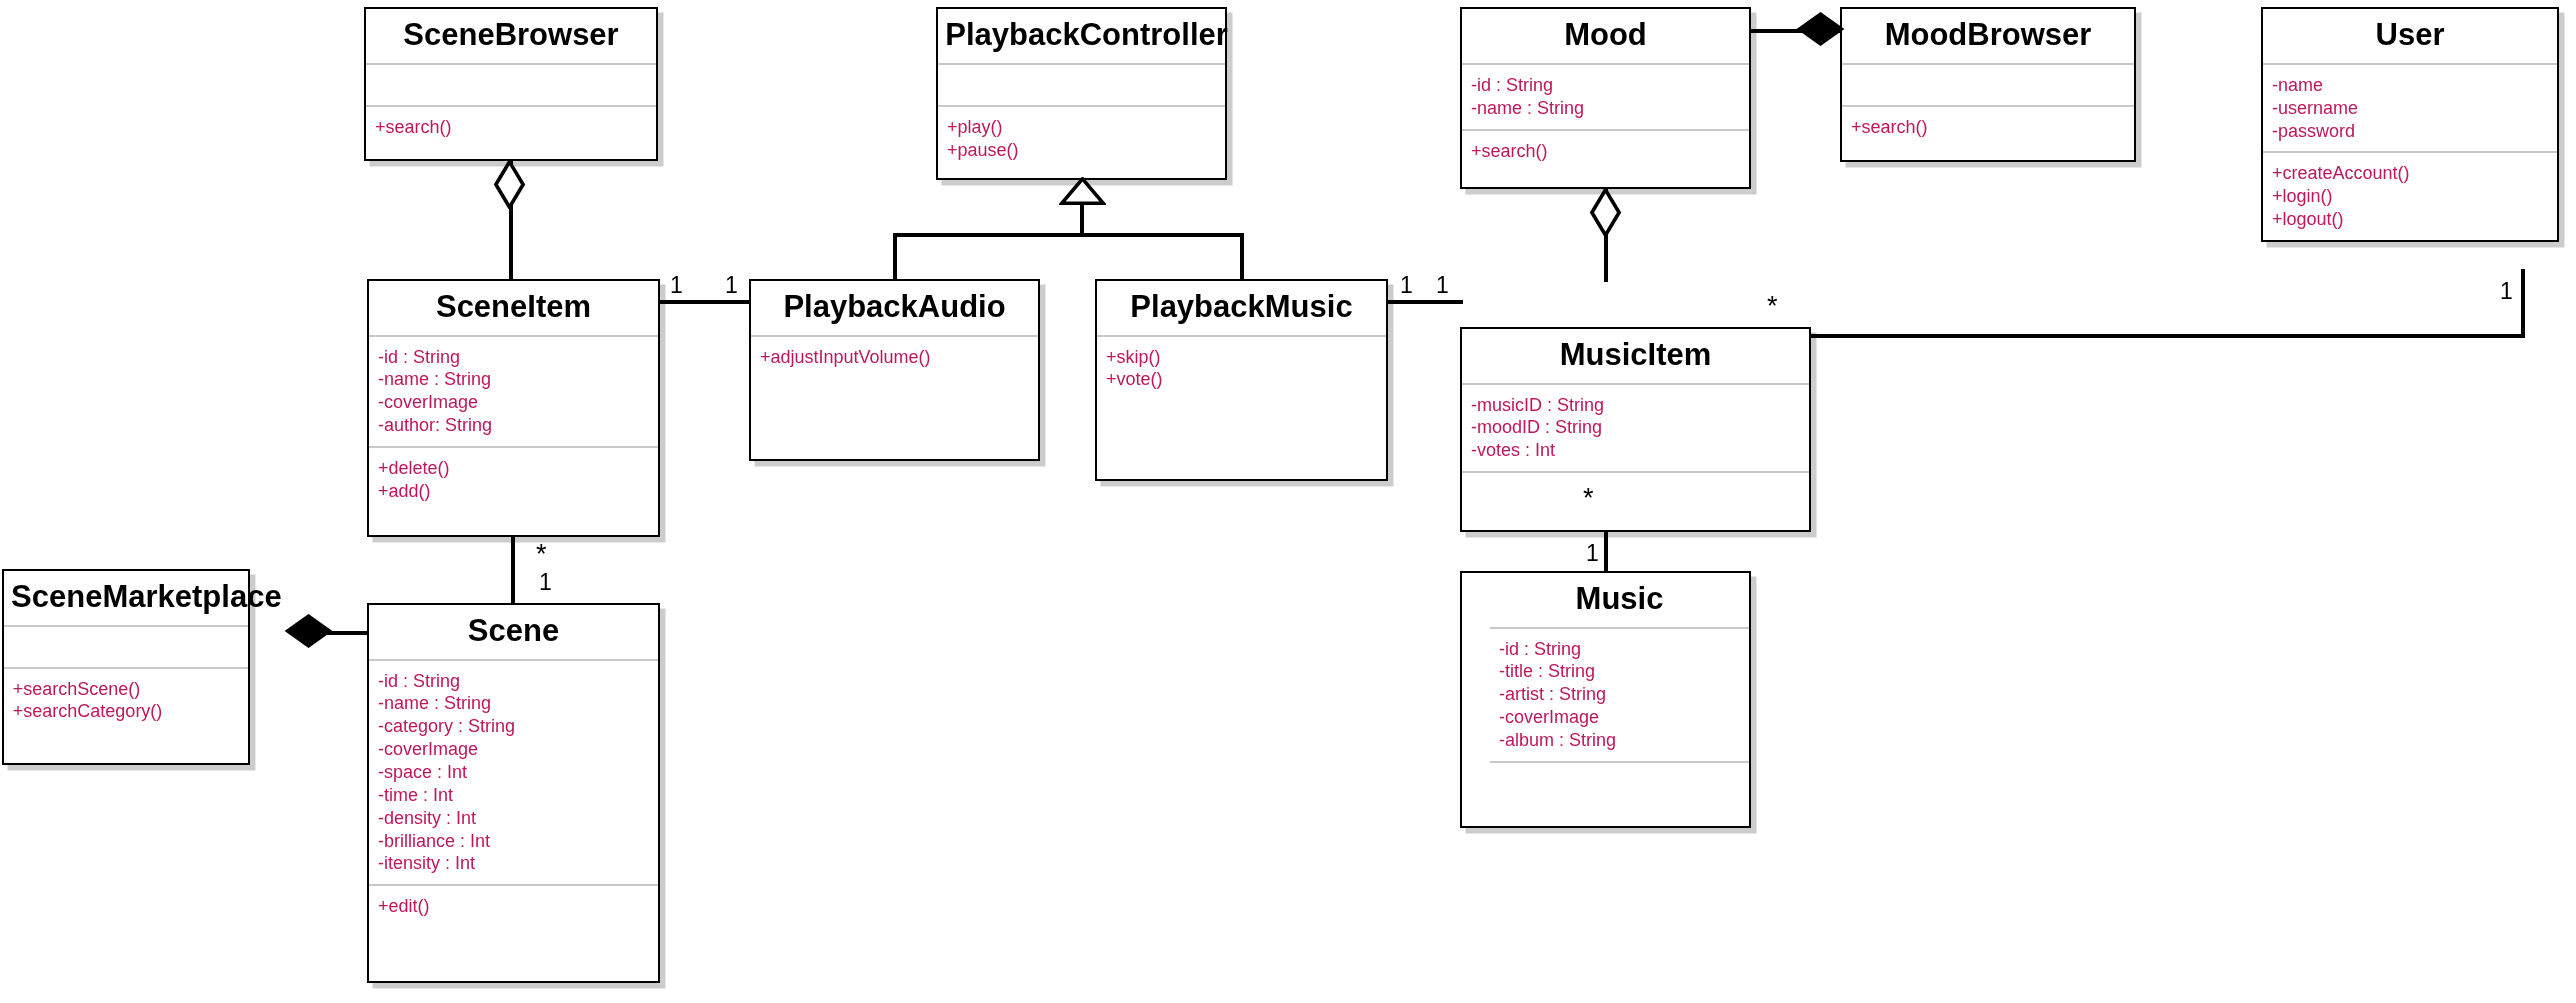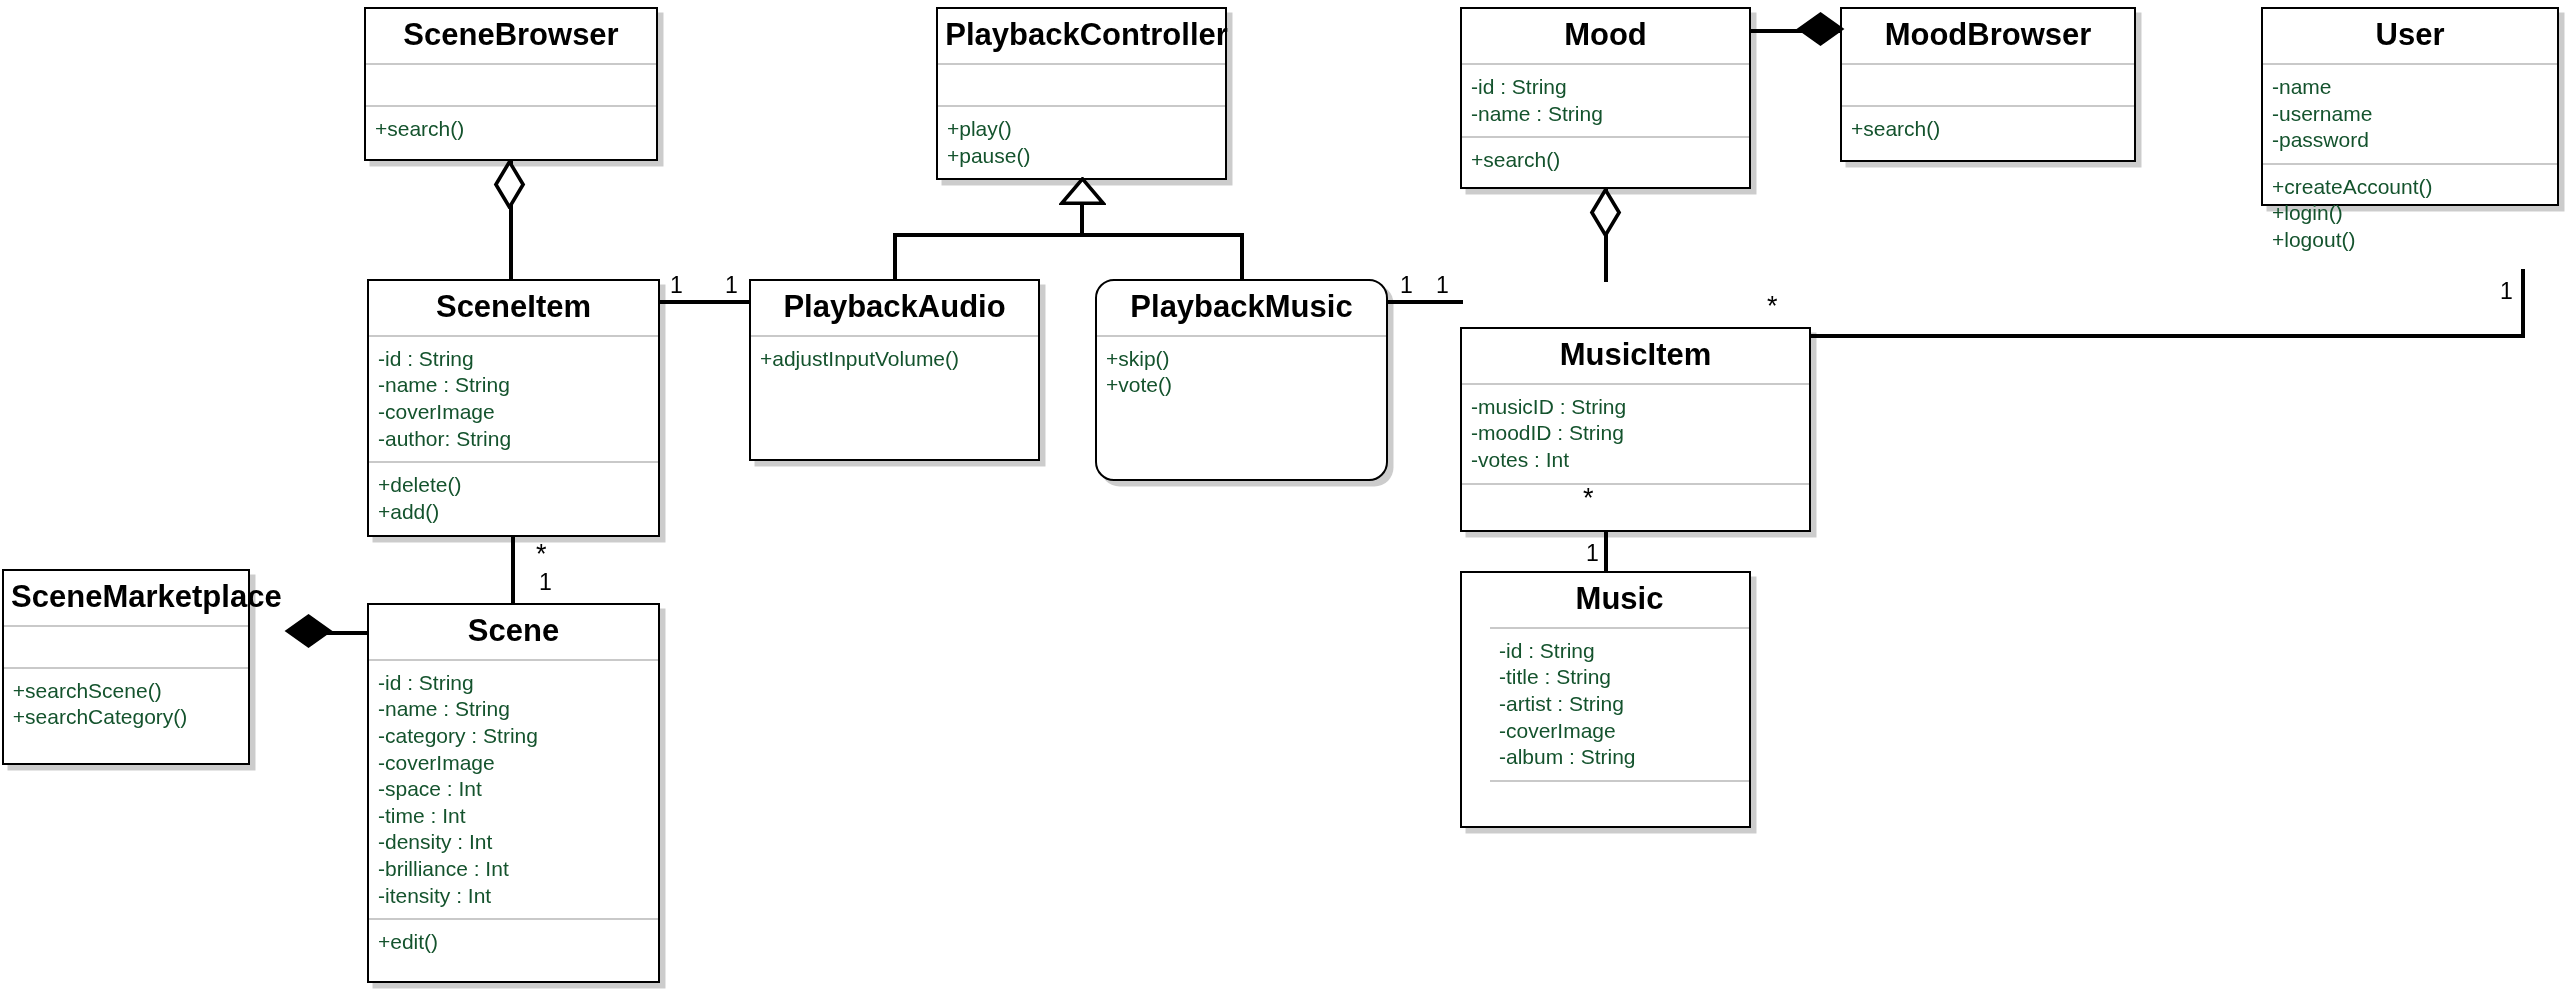--- a/index.html
+++ b/index.html
@@ -39,23 +39,23 @@
     padding:9px 9px 9px 9px;
     min-height:31px;
     box-sizing:border-box;
   }
   .uml-ops{
     padding:9px 9px 9px 9px;
     min-height:31px;
     box-sizing:border-box;
   }
   .uml-line{
-    font-size:21px;
+    font-size:18px;
     line-height:1.27;
-    color:#14532d;
+    color:#be185d;
     white-space:nowrap;
   }
   .empty-compartment{height:42px;padding:0;}
 
   
   .conn{
     position:absolute;
     background:#000000;
     z-index:2;
   }
@@ -165,21 +165,21 @@
   </div>
 
   <div class="uml-class" style="left:1840px;top:7.3px;width:296px;height:155px;">
     <div class="uml-title">MoodBrowser</div>
     <div class="uml-attrs empty-compartment"></div>
     <div class="uml-ops">
       <div class="uml-line">+search()</div>
     </div>
   </div>
 
-  <div class="uml-class" style="left:2261px;top:7.3px;width:298px;height:199px;">
+  <div class="uml-class" style="left:2261px;top:7.3px;width:298px;height:235px;">
     <div class="uml-title">User</div>
     <div class="uml-attrs">
       <div class="uml-line">-name</div>
       <div class="uml-line">-username</div>
       <div class="uml-line">-password</div>
     </div>
     <div class="uml-ops">
       <div class="uml-line">+createAccount()</div>
       <div class="uml-line">+login()</div>
       <div class="uml-line">+logout()</div>
@@ -200,21 +200,21 @@
     </div>
   </div>
 
   <div class="uml-class" style="left:749px;top:279px;width:291px;height:182px;">
     <div class="uml-title">PlaybackAudio</div>
     <div class="uml-ops">
       <div class="uml-line">+adjustInputVolume()</div>
     </div>
   </div>
 
-  <div class="uml-class" style="left:1095px;top:279px;width:293px;height:202px;border-radius:19px;">
+  <div class="uml-class" style="left:1095px;top:279px;width:293px;height:202px;">
     <div class="uml-title">PlaybackMusic</div>
     <div class="uml-ops">
       <div class="uml-line">+skip()</div>
       <div class="uml-line">+vote()</div>
     </div>
   </div>
 
   <div class="uml-class" style="left:1460px;top:279px;width:351px;height:205px;margin-top:48px;">
     <div class="uml-title">MusicItem</div>
     <div class="uml-attrs">

